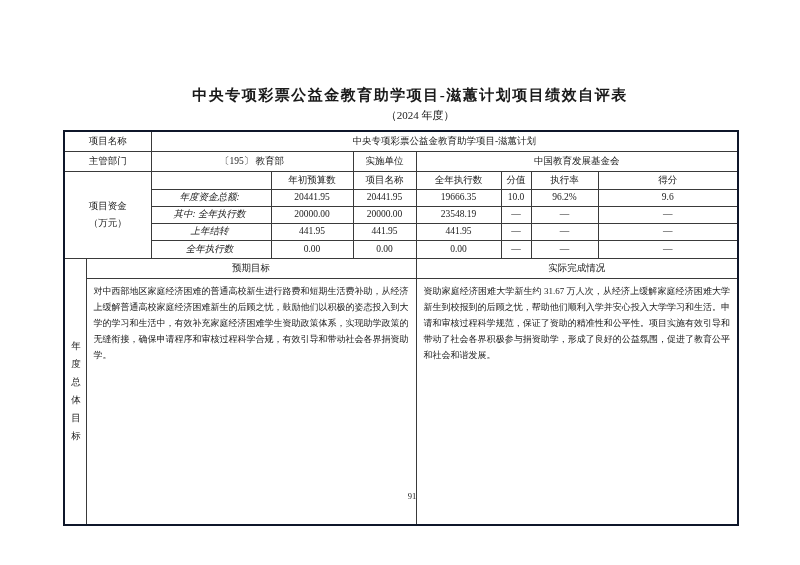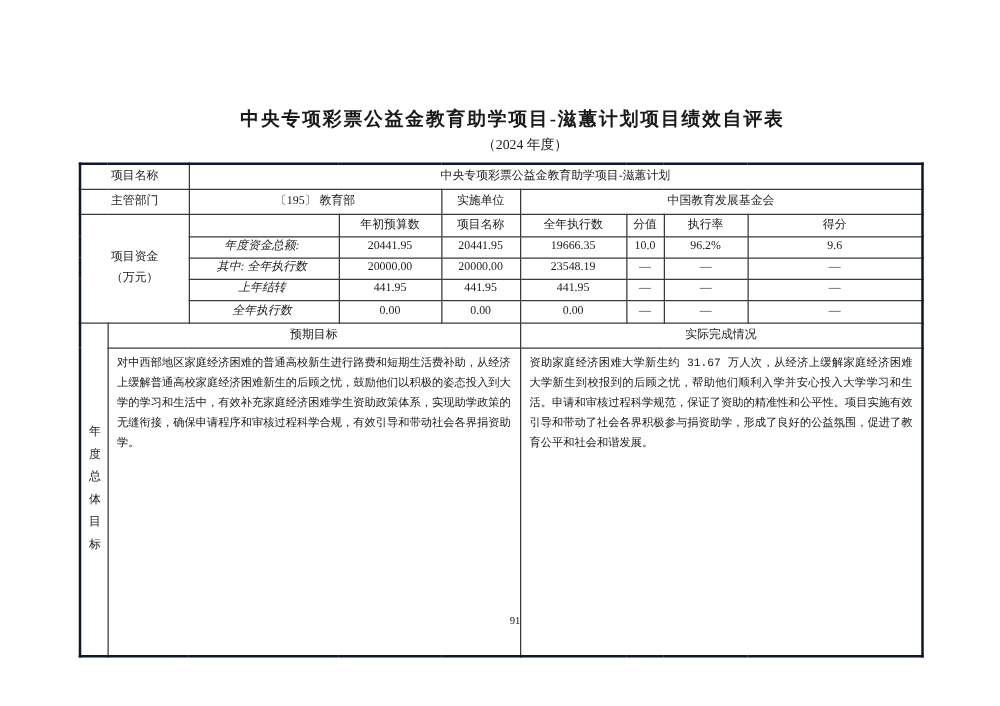--- a/index.html
+++ b/index.html
@@ -22,21 +22,21 @@
     border-collapse:collapse;table-layout:fixed;
     border:2px solid #0f172a;
   }
   td{
     border:1px solid #3a3a3a;font-size:9.5px;text-align:center;
     vertical-align:middle;padding:0 2px;overflow:hidden;line-height:1.3;
   }
   td.right-lbl{padding-right:5px;font-style:italic;}
   td.para{
     vertical-align:top;text-align:justify;padding:4px 7px;
-    font-size:9px;line-height:16px;font-family:Liberation Mono, monospace;
+    font-size:9px;line-height:16px;
   }
   .side-vertical{
     width:11px;margin:0 auto;word-break:break-all;
     font-size:9.5px;line-height:18px;text-align:right;
   }
   .two-line{line-height:17px;}
   .page-number{
     position:absolute;top:491px;left:0;width:800px;text-align:center;
     font-size:8.5px;font-weight:normal;padding-left:12px;
   }

